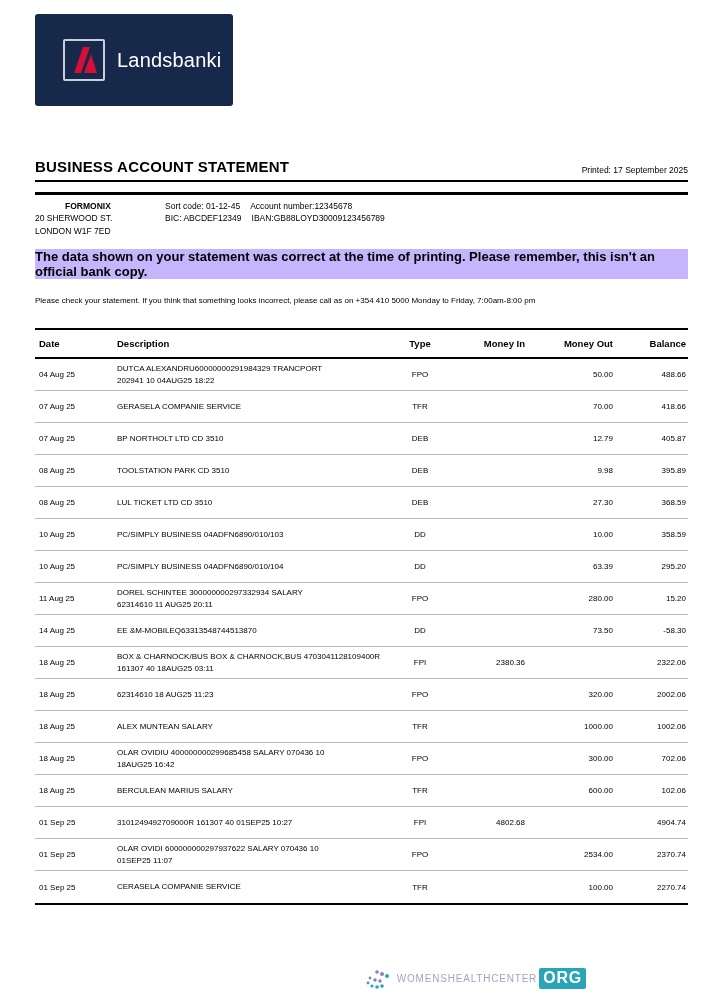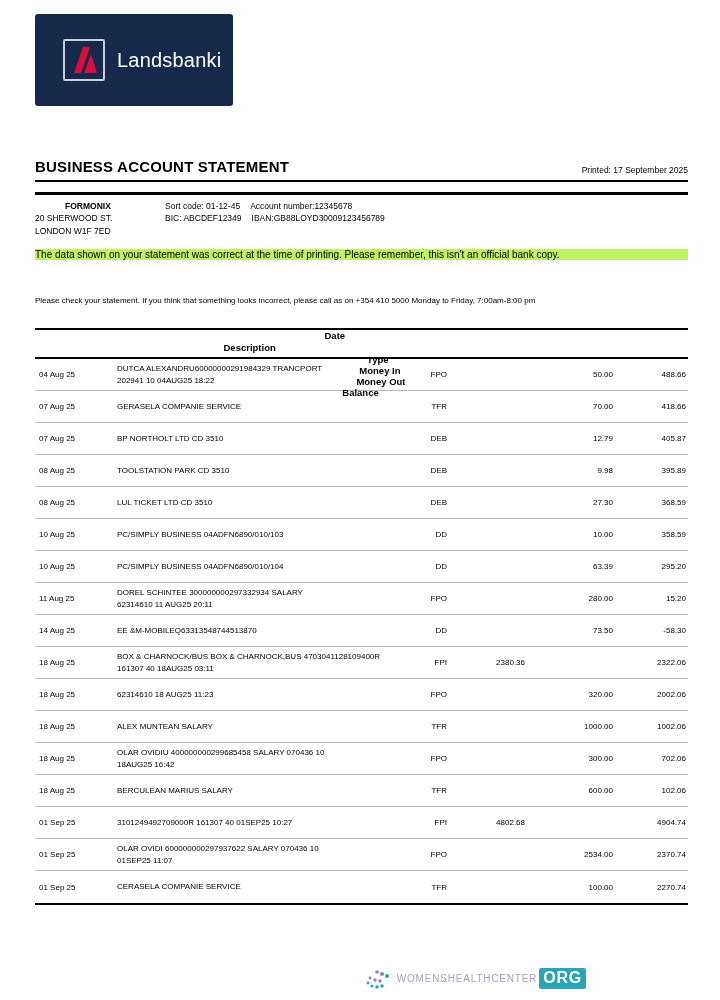--- a/index.html
+++ b/index.html
@@ -24,34 +24,34 @@
 
   .heavy-rule { position:absolute; left:35px; top:192px; width:653px; height:3px; background:#000; }
 
   
   .account { position:absolute; left:35px; top:200px; width:653px; display:flex; font-size:8.5px; line-height:1.45; }
   .acct-left { width:130px; }
   .acct-name { font-weight:700;padding-left:30px; }
   .acct-mid .l1 span, .acct-mid .l2 span { margin-right:10px; }
 
   
-  .notice1 { position:absolute; left:35px; top:249px; width:653px; font-size:10px; background:#bef264; }
+  .notice1 { position:absolute; left:35px; top:249px; width:653px; font-size:13px; background:#c4b5fd;font-weight:bold; }
   .notice2 { position:absolute; left:35px; top:296px; width:653px; font-size:8px; }
 
   
   .table { position:absolute; left:35px; top:328px; width:653px;
            border-top:2.5px solid #000; border-bottom:2.5px solid #000; }
   .thead { display:flex; align-items:center; height:29px; border-bottom:2px solid #000;
-           font-weight:700; font-size:9.5px;flex-direction:column; }
+           font-weight:700; font-size:9.5px; }
   .trow  { display:flex; align-items:center; min-height:32px; border-bottom:1px solid #b9b9b9;
            font-size:8px; }
   .trow:last-child { border-bottom:none; }
   .c-date { width:82px; padding-left:4px; font-weight:400; flex:0 0 auto; }
   .c-desc { width:276px; padding-right:8px; flex:0 0 auto; line-height:1.4; }
-  .c-type { width:54px; text-align:right; flex:0 0 auto; }
+  .c-type { width:54px; text-align:center; flex:0 0 auto; }
   .c-in   { width:78px; text-align:right; flex:0 0 auto; }
   .c-out  { width:88px; text-align:right; flex:0 0 auto; }
   .c-bal  { flex:1 1 auto; text-align:right; padding-right:2px; }
   .thead .c-date { font-weight:700; }
 
   
   .watermark { position:absolute; right:18px; top:966px; display:flex; align-items:center; }
   .wm-text { color:#a89fc4; font-size:10px; letter-spacing:0.8px; margin-left:2px; }
   .wm-org  { background:var(--teal); color:#fff; font-size:16px; font-weight:700;
              letter-spacing:0.8px; padding:1px 4px 2px 4px; border-radius:2px; margin-left:2px; }

